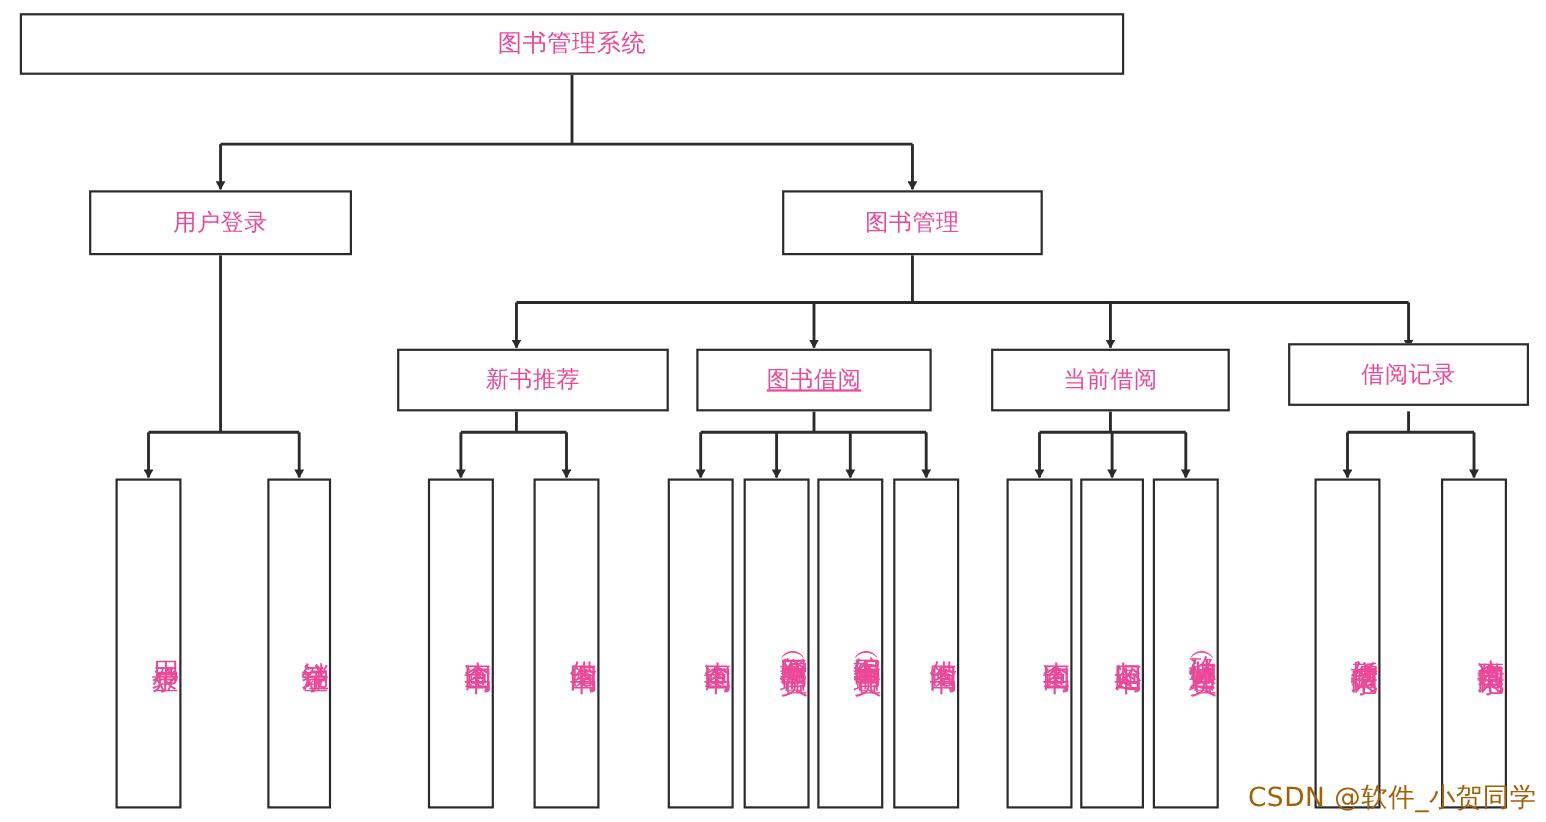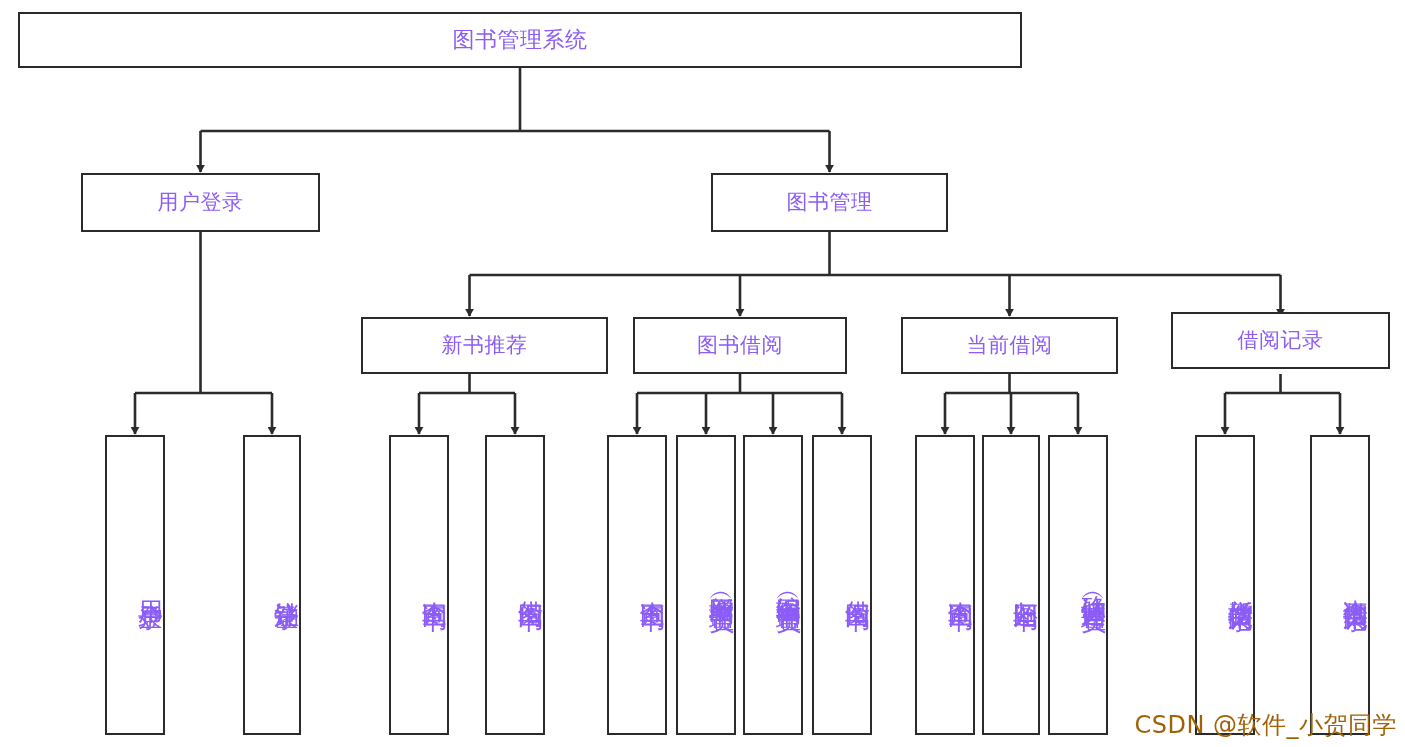--- a/index.html
+++ b/index.html
@@ -24,21 +24,21 @@
     top: 0;
     width: 1405px;
     height: 747px;
     pointer-events: none;
   }
   .node {
     position: absolute;
     box-sizing: border-box;
     border: 2.5px solid #2b2b2b;
     background: #ffffff;
-    color: #8b5cf6;
+    color: #ec4899;
     display: flex;
     align-items: center;
     justify-content: center;
     text-align: center;
     letter-spacing: 0.5px;
   }
   .node.horiz {
     font-size: 21px;
     line-height: 1.2;
   }
@@ -125,21 +125,21 @@
       </div>
       <div class="node horiz" style="left: 81px; top: 173px; width: 239px; height: 59px;">
         <span class="lbl">用户登录</span>
       </div>
       <div class="node horiz" style="left: 711px; top: 173px; width: 237px; height: 59px;">
         <span class="lbl">图书管理</span>
       </div>
       <div class="node horiz" style="left: 361px; top: 317px; width: 247px; height: 57px;">
         <span class="lbl">新书推荐</span>
       </div>
-      <div class="node horiz" style="left: 633px; top: 317px; width: 214px; height: 57px;">
+      <div class="node horiz" style="left: 633px; top: 317px; width: 214px; height: 57px; text-decoration: underline;">
         <span class="lbl">图书借阅</span>
       </div>
       <div class="node horiz" style="left: 901px; top: 317px; width: 217px; height: 57px; justify-content: center;">
         <span class="lbl">当前借阅</span>
       </div>
       <div class="node horiz" style="left: 1171px; top: 312px; width: 219px; height: 57px;">
         <span class="lbl">借阅记录</span>
       </div>
       <div class="node vert" style="left: 105px; top: 435px; width: 60px; height: 300px;">
         <span class="lbl">用户登录</span>

